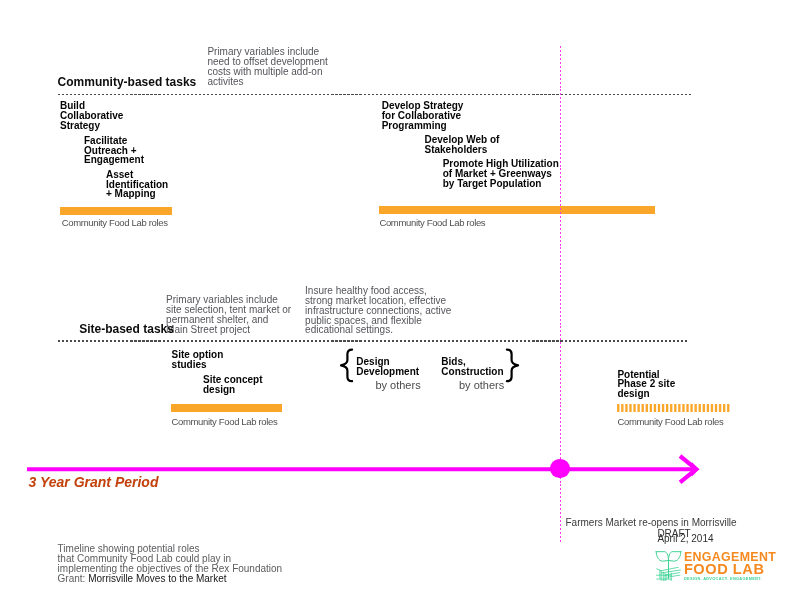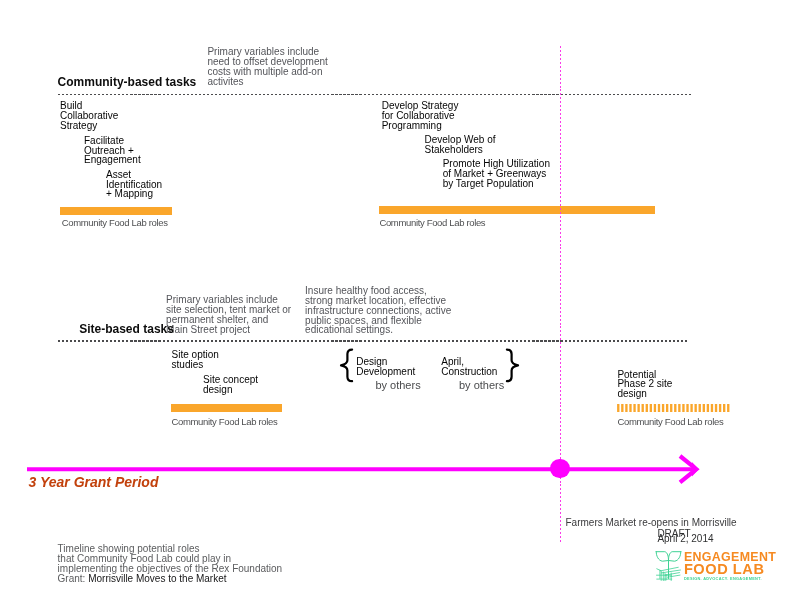--- a/index.html
+++ b/index.html
@@ -9,21 +9,21 @@
   .stage{position:absolute;left:0;top:0;width:792px;height:560px;}
   .abs{position:absolute;}
 
   
   .note{font-size:10px;line-height:9.9px;color:#54555a;white-space:pre-line;}
 
   
   .sect-title{font-size:12px;font-weight:bold;color:#0d0d0d;line-height:12px;white-space:nowrap;}
 
   
-  .task{font-size:10px;font-weight:normal;color:#050505;line-height:9.9px;white-space:pre-line;}
+  .task{font-size:10px;font-weight:bold;color:#050505;line-height:9.9px;white-space:pre-line;}
 
   
   .rolebar{background:#faa62b;}
   .rolelabel{font-size:9.5px;color:#4e4f51;letter-spacing:-0.34px;line-height:9.5px;white-space:nowrap;}
 
   
   .dotrule{height:1.25px;
            background:repeating-linear-gradient(to right,#4b4b4d 0 2.15px,rgba(255,255,255,0) 2.15px 4.02px);}
 
   
@@ -106,21 +106,21 @@
 design</div>
 
   <svg class="abs" style="left:339px;top:346px;" width="16" height="40" viewBox="0 0 32 80">
     <path d="M26.2 7.2 C20.0 7.2 16.8 9.8 16.8 16.2 L16.8 28.6 C16.8 34.0 12.6 37.0 4.0 38.8
              C12.6 40.6 16.8 43.6 16.8 49.0 L16.8 61.4 C16.8 67.8 20.0 70.4 26.2 70.4" fill="none" stroke="#000" stroke-width="4.4" stroke-linecap="round" stroke-linejoin="round"></path>
   </svg>
   <div class="abs task" style="left:356.3px;top:356.8px;">Design
 Development</div>
   <div class="abs byothers" style="left:375.4px;top:380.3px;">by others</div>
 
-  <div class="abs task" style="left:441.3px;top:356.8px;">April,
+  <div class="abs task" style="left:441.3px;top:356.8px;">Bids,
 Construction</div>
   <div class="abs byothers" style="left:459px;top:380.3px;">by others</div>
   <svg class="abs" style="left:504px;top:346px;" width="16" height="40" viewBox="0 0 32 80">
     <path d="M5.8 7.2 C12.0 7.2 15.2 9.8 15.2 16.2 L15.2 28.6 C15.2 34.0 19.4 37.0 28.0 38.8
              C19.4 40.6 15.2 43.6 15.2 49.0 L15.2 61.4 C15.2 67.8 12.0 70.4 5.8 70.4" fill="none" stroke="#000" stroke-width="4.4" stroke-linecap="round" stroke-linejoin="round"></path>
   </svg>
 
   <div class="abs task" style="left:617.4px;top:369.5px;">Potential
 Phase 2 site
 design</div>

